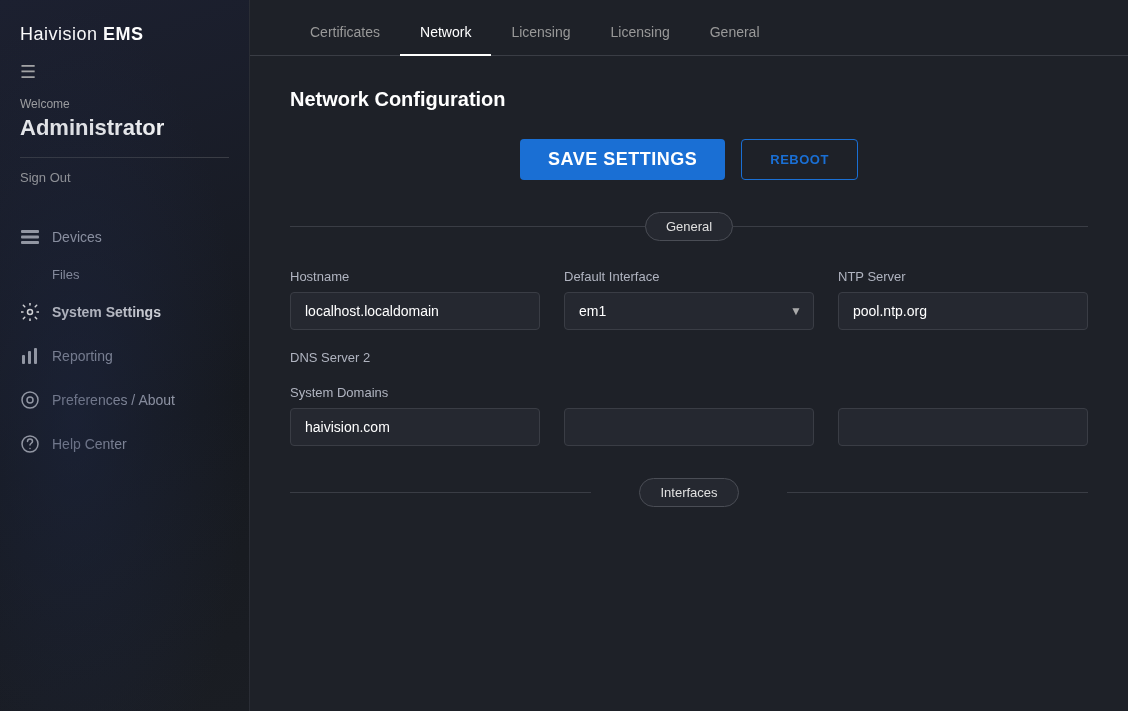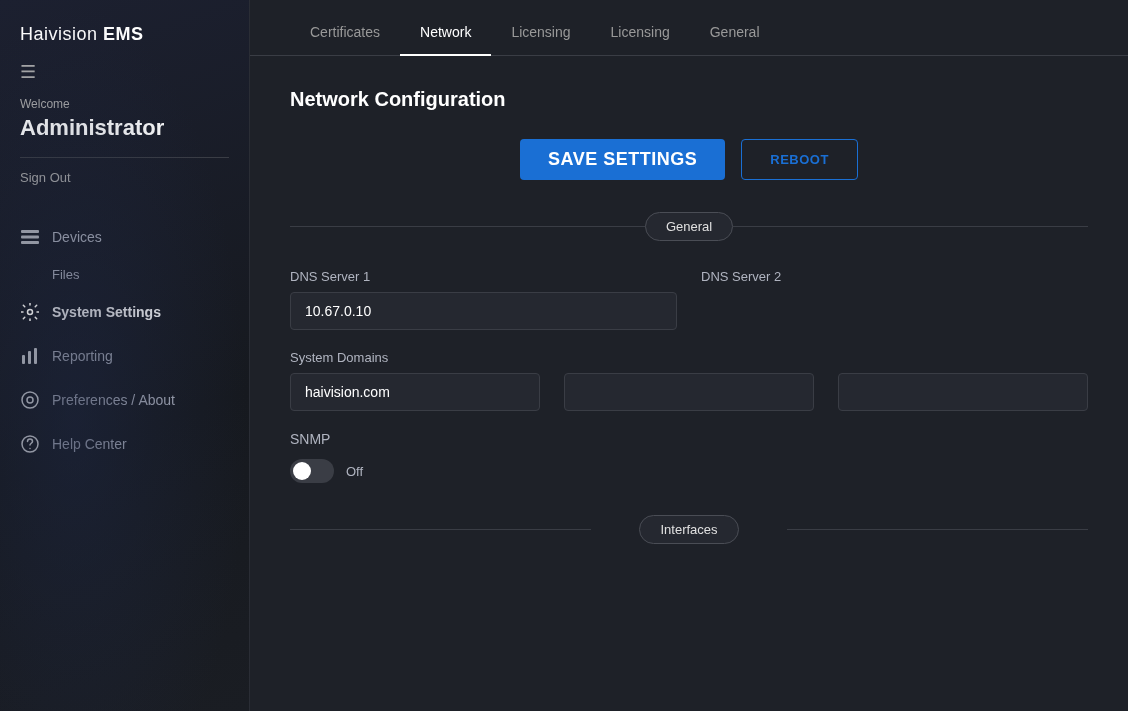--- a/index.html
+++ b/index.html
@@ -420,56 +420,63 @@
       <button class="btn-save">SAVE SETTINGS</button>
       <button class="btn-reboot">REBOOT</button>
     </div>
 
     <div class="section-divider">
       <div class="section-divider-line"></div>
       <div class="section-divider-label">General</div>
       <div class="section-divider-line"></div>
     </div>
 
-
     <div class="form-row">
       <div class="form-group">
-        <label class="form-label">DNS Server 1</label>
-        <input class="form-input" type="text" value="10.67.0.10" style="">
-      </div>
+        <label class="form-label">Hostname</label>
+        <input class="form-input" type="text" value="localhost.localdomain" style="">
+      </div>
+      <div class="form-group">
+        <label class="form-label">Default Interface</label>
+        <div class="form-select-wrapper">
+          <select class="form-select">
+            <option value="em1">em1</option>
+            <option value="em2">em2</option>
+            <option value="lo">lo</option>
+          </select>
+          <span class="select-arrow">▼</span>
+        </div>
+      </div>
+      <div class="form-group">
+        <label class="form-label">NTP Server</label>
+        <input class="form-input" type="text" value="pool.ntp.org" style="">
+      </div>
+    </div>
+
+    <div class="form-row">
       <div class="form-group">
         <label class="form-label">DNS Server 2</label>
       </div>
     </div>
 
     <div class="form-row">
       <div class="form-group">
         <label class="form-label">System Domains</label>
         <input class="form-input" type="text" value="haivision.com" style="">
       </div>
       <div class="form-group">
         <label class="form-label" style="visibility:hidden;">Search Domains</label>
         <input class="form-input" type="text" value="" style="">
       </div>
       <div class="form-group">
         <label class="form-label" style="visibility:hidden;">Search Domains</label>
         <input class="form-input" type="text" value="" style="">
       </div>
     </div>
 
-    <div class="snmp-section">
-      <div class="snmp-label">SNMP</div>
-      <div class="toggle-row">
-        <label class="toggle">
-          <input type="checkbox" style="">
-          <span class="toggle-slider"></span>
-        </label>
-        <span class="toggle-off-label">Off</span>
-      </div>
-    </div>
 
     <div class="section-divider interfaces-divider">
       <div class="section-divider-line"></div>
       <div class="section-divider-label">Interfaces</div>
       <div class="section-divider-line"></div>
     </div>
   </div>
 </div>
 
 </body></html>

